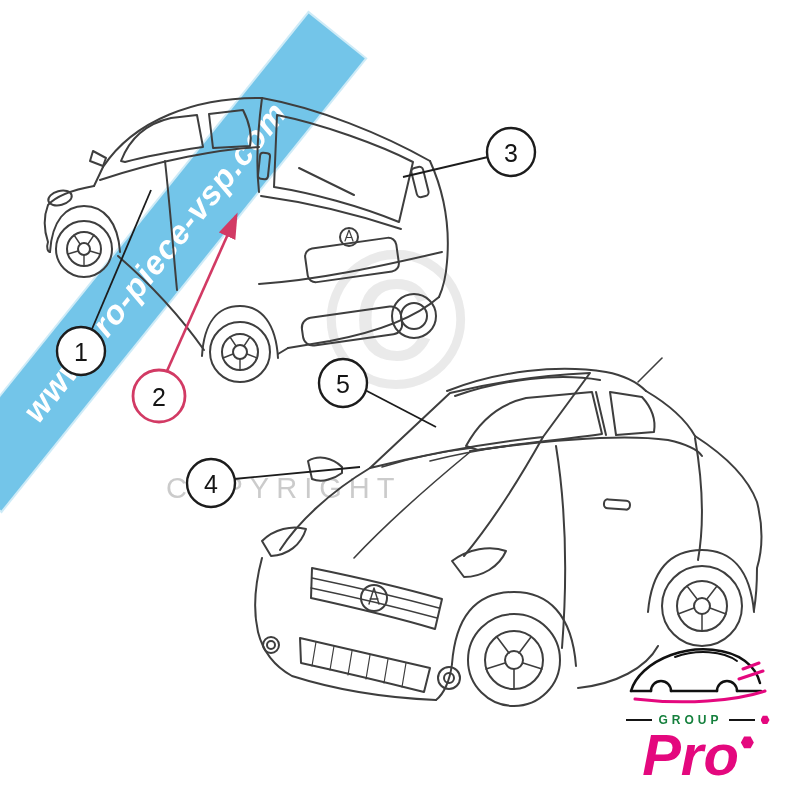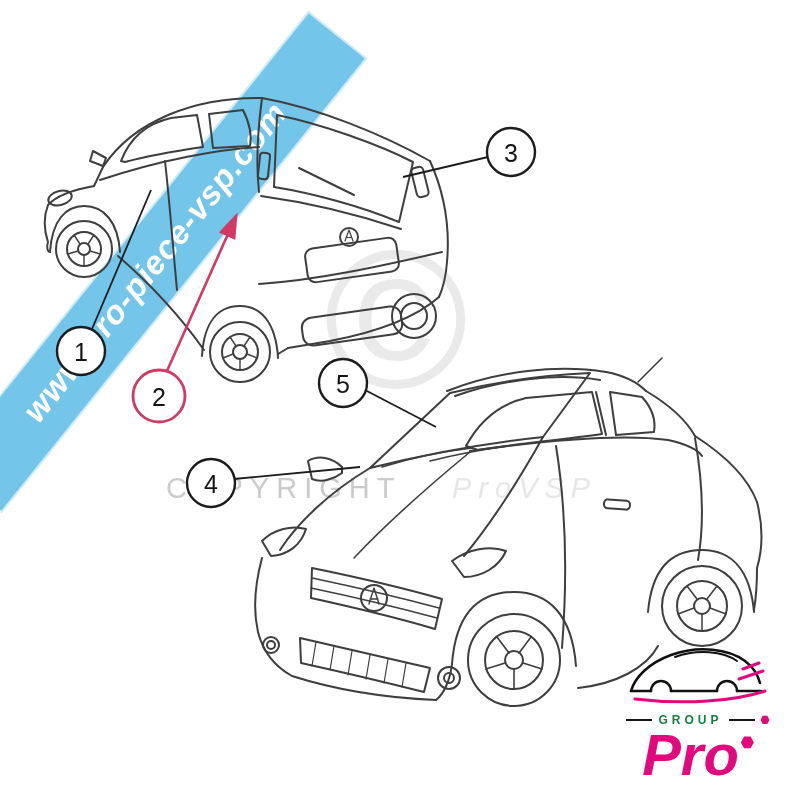--- a/index.html
+++ b/index.html
@@ -54,21 +54,20 @@
 </head>
 <body>
 
 <div class="stage">
 
   <div class="banner">
     <span>www.pro-piece-vsp.com</span>
   </div>
 
   <div class="wm-copyright">COPYRIGHT</div>
-  <div class="wm-ghost">ProVSP</div>
   <div class="wm-symbol">©</div>
 
   <svg class="diagram" width="800" height="800" viewBox="0 0 800 800">
     <defs>
       <marker id="arrowPink" markerWidth="11" markerHeight="9" refX="8.5" refY="3.5" orient="auto">
         <path d="M0,0 L10,3.5 L0,7 Z" fill="#D23A64"></path>
       </marker>
     </defs>
 
     <g stroke="#3e3e3e" fill="none" stroke-width="2" stroke-linecap="round" stroke-linejoin="round">

